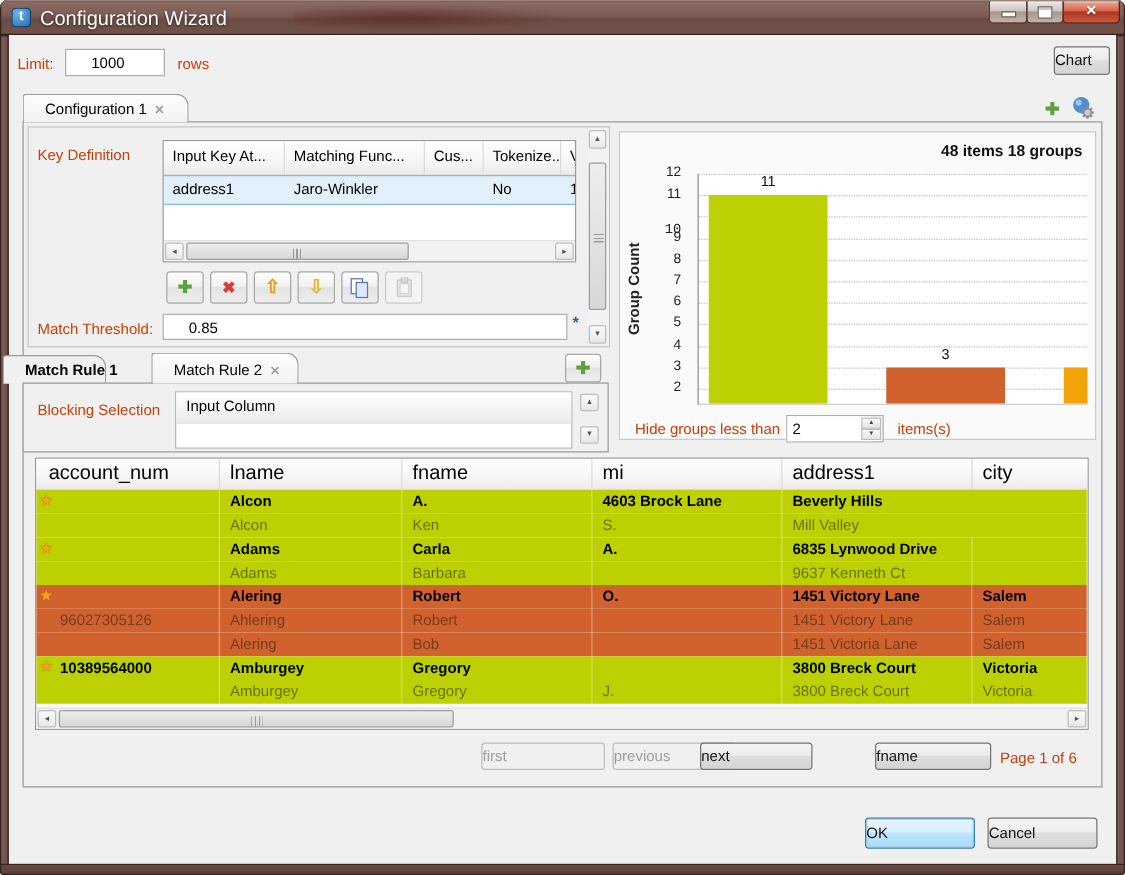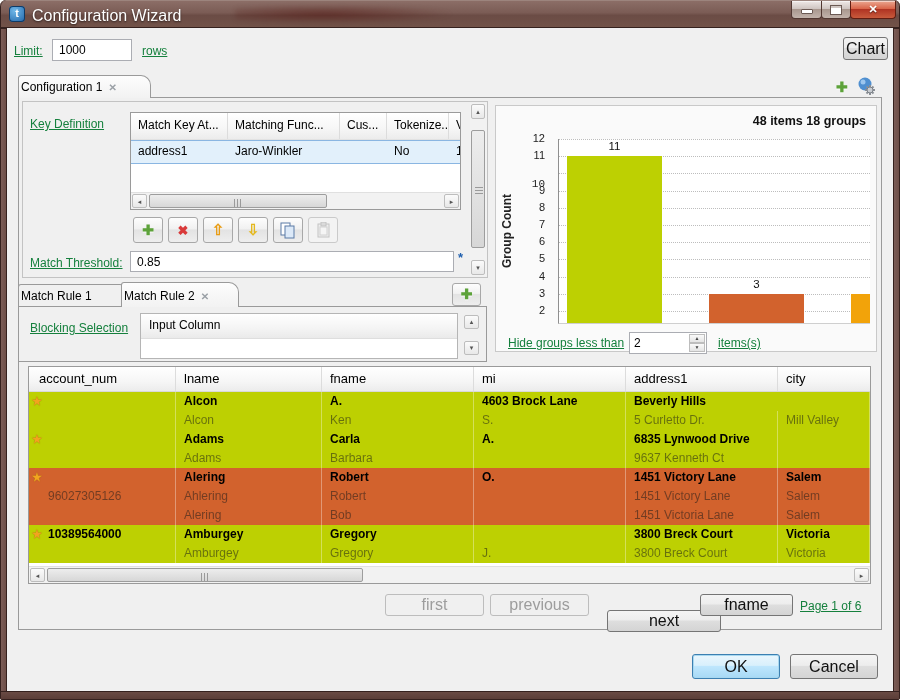--- a/index.html
+++ b/index.html
@@ -23,34 +23,34 @@
   .winbtn.close{left:850px;width:44px;background:linear-gradient(180deg,#eba791,#d9654a 45%,#b03423 50%,#c85a3c);
           border-color:#611d12;color:#fff;font-size:11px;font-weight:bold;text-align:center;line-height:16px;
           text-shadow:0 1px 1px rgba(0,0,0,.5);}
   .glyph-min{position:absolute;left:9px;bottom:4px;width:10px;height:3px;background:#fff;border:1px solid #6b5a54;border-radius:1px;}
   .glyph-max{position:absolute;left:8px;top:4px;width:10px;height:8px;border:1px solid #6b5a54;background:#fff;box-shadow:0 2px 0 #cfc5c1 inset;}
   .frame{position:absolute;background:linear-gradient(90deg,#7e605a,#6b4c45);box-shadow:0 0 0 1px #35211e inset;}
   .frame.l{left:0;top:28px;width:7px;height:664px;}
   .frame.r{left:893px;top:28px;width:7px;height:664px;}
   .frame.b{left:0;top:691px;width:900px;height:9px;background:linear-gradient(180deg,#6b4c45,#593c36);}
   
-  .lbl{position:absolute;font-size:12px;color:#15803d;white-space:nowrap;text-decoration:underline;}
-  .tinput{position:absolute;background:#fff;border:1px solid #abadb3;font-size:12px;padding:0 6px;
+  .lbl{position:absolute;font-size:12px;color:#c2410c;white-space:nowrap;}
+  .tinput{position:absolute;background:#fff;border:1px solid #abadb3;font-size:12px;padding:0 20px;
           font-family:"Liberation Sans",sans-serif;box-sizing:border-box;}
-  .btn{position:absolute;box-sizing:border-box;border:1px solid #757575;border-radius:3px;font-size:16px;color:#111;
-       background:linear-gradient(180deg,#f4f4f4,#ededed 45%,#dedede 50%,#d4d4d4);text-align:center;}
+  .btn{position:absolute;box-sizing:border-box;border:1px solid #757575;border-radius:3px;font-size:12px;color:#111;
+       background:linear-gradient(180deg,#f4f4f4,#ededed 45%,#dedede 50%,#d4d4d4);text-align:left;}
   .btn.flat-disabled{background:#f0f0f0;border-color:#bdbdbd;color:#9d9d9d;}
   .iconbtn{position:absolute;width:30px;height:26px;border:1px solid #a8a8a8;border-radius:3px;box-sizing:border-box;
        background:linear-gradient(180deg,#fdfdfd,#f1f1f1 45%,#e3e3e3 50%,#eeeeee);text-align:center;line-height:23px;}
   .iconbtn.disabled{background:#f3f3f3;border-color:#cacaca;}
   .iconbtn.disabled svg{opacity:.45;}
   .groupbox{position:absolute;border:1px solid #9a9a9a;background:#f0f0f0;box-sizing:border-box;}
   
   .tab{position:absolute;box-sizing:border-box;border:1px solid #9a9a9a;border-bottom:none;
-       border-radius:3px 10px 0 0;font-size:12px;padding:4px 8px 0 2px;white-space:nowrap;z-index:3;}
+       border-radius:3px 10px 0 0;font-size:12px;padding:4px 8px 0 17px;white-space:nowrap;z-index:3;}
   .tab.active{background:linear-gradient(180deg,#fdfdfd,#f2f2f2);}
   .tab.inactive{background:#f0f0f0;z-index:1;}
   .tab-close{color:#9aa0a6;font-weight:bold;font-size:10px;margin-left:6px;}
   
   .sb{position:absolute;background:#f2f2f2;box-sizing:border-box;}
   .sb-btn{position:absolute;box-sizing:border-box;border:1px solid #bdbdbd;border-radius:2px;
           background:linear-gradient(180deg,#fbfbfb,#e8e8e8);color:#555;font-size:7px;text-align:center;}
   .sb-thumb{position:absolute;box-sizing:border-box;border:1px solid #9d9d9d;border-radius:2px;
           background:linear-gradient(180deg,#ededed,#d7d7d7);}
   .grip-h{position:absolute;left:50%;top:4px;width:9px;height:8px;margin-left:-4px;
@@ -82,21 +82,21 @@
   
   .spinner{position:absolute;width:78px;height:22px;border:1px solid #abadb3;background:#fff;box-sizing:border-box;}
   .spinner input{position:absolute;left:0;top:0;width:58px;height:20px;border:none;font-size:12px;padding:0 4px;
                  font-family:"Liberation Sans",sans-serif;outline:none;}
   .spin-btn{position:absolute;right:1px;width:16px;height:9px;box-sizing:border-box;border:1px solid #bdbdbd;
             background:linear-gradient(180deg,#fafafa,#e4e4e4);font-size:5px;color:#444;text-align:center;line-height:7px;}
   
   #results{position:absolute;left:28px;top:366px;width:843px;height:218px;border:1px solid #9a9a9a;
            background:#fff;box-sizing:border-box;overflow:hidden;}
   .r-head{display:flex;height:24px;background:linear-gradient(180deg,#ffffff,#f6f6f6 60%,#ececec);border-bottom:1px solid #d9d9d9;}
-  .r-hc{box-sizing:border-box;border-right:1px solid #dcdcdc;font-size:13px;line-height:23px;padding-left:8px;}
+  .r-hc{box-sizing:border-box;border-right:1px solid #dcdcdc;font-size:16px;line-height:23px;padding-left:8px;}
   .rrow{display:flex;height:19px;}
   .rcell{box-sizing:border-box;font-size:12px;line-height:19px;padding-left:8px;white-space:nowrap;overflow:hidden;
          border-right:1px solid rgba(255,255,255,.35);}
   .cw0{width:147px;padding-left:3px;display:flex;}
   .cw1{width:146px;}.cw2{width:152px;}.cw3{width:152px;}.cw4{width:152px;}.cw5{flex:1;}
   .row-green{background:#bdd002;}
   .row-orange{background:#d2622d;}
   .lead .rcell{font-weight:bold;color:#000;}
   .dim .rcell{color:rgba(25,25,25,.52);}
   .star{width:14px;font-size:11px;line-height:18px;color:#f2a41f;text-shadow:0 0 1px #96660e;visibility:hidden;}
@@ -152,21 +152,21 @@
   </svg>
 
   <div class="groupbox" style="left:18px;top:97px;width:864px;height:533px;z-index:2;"></div>
 
   <div class="groupbox" style="left:22px;top:101px;width:466px;height:177px;border-color:#c3c3c3;z-index:3;"></div>
 
   <div class="lbl" style="left:30px;top:117px;z-index:4;">Key Definition</div>
 
   <div class="kd-table" style="z-index:4;">
     <div class="kd-head">
-      <div class="kd-hc kw0">Match Key At...</div>
+      <div class="kd-hc kw0">Input Key At...</div>
       <div class="kd-hc kw1">Matching Func...</div>
       <div class="kd-hc kw2">Cus...</div>
       <div class="kd-hc kw3">Tokenize...</div>
       <div class="kd-hc kw4" style="border-right:none;">V</div>
     </div>
     <div class="kd-row">
       <div class="kd-cell kw0">address1</div>
       <div class="kd-cell kw1">Jaro-Winkler</div>
       <div class="kd-cell kw2"></div>
       <div class="kd-cell kw3">No</div>
@@ -204,21 +204,21 @@
       <rect x="2" y="2" width="11" height="13" fill="#e9e9e9" stroke="#8a8a8a"></rect>
       <rect x="5" y="0" width="5" height="4" fill="#bdbdbd" stroke="#8a8a8a"></rect>
       <rect x="4" y="5" width="7" height="8" fill="#f8f8f8" stroke="#a9a9a9"></rect>
     </svg>
   </div>
 
   <div class="lbl" style="left:30px;top:256px;z-index:4;">Match Threshold:</div>
   <input class="tinput" style="left: 130px; top: 251px; width: 324px; height: 21px; z-index: 4;" value="0.85">
   <div class="req" style="left:458px;top:250px;z-index:4;">*</div>
 
-  <div class="tab inactive" style="left:18px;top:284px;width:112px;height:23px;z-index:3;">
+  <div class="tab inactive" style="left:2px;top:284px;width:83px;height:23px;z-index:3;font-weight:bold;">
     <span>Match Rule 1</span>
   </div>
   <div class="tab active" style="left:121px;top:282px;width:118px;height:25px;padding-top:6px;z-index:4;">
     <span>Match Rule 2</span><span class="tab-close">✕</span>
   </div>
   <div class="iconbtn" style="left:452px;top:283px;width:29px;height:23px;line-height:20px;z-index:4;"><span class="plus-glyph">✚</span></div>
 
   <div class="groupbox" style="left:18px;top:306px;width:469px;height:56px;z-index:3;"></div>
   <div class="lbl" style="left:30px;top:321px;z-index:4;">Blocking Selection</div>
   <div style="position:absolute;left:140px;top:313px;width:318px;height:46px;border:1px solid #b5b5b5;background:#fff;box-sizing:border-box;z-index:4;">
@@ -293,21 +293,20 @@
     <div class="rcell cw5 cell-text">Beverly Hills</div>
   </div>
         <div class="rrow row-green dim">
     <div class="rcell cw0">
             <span class="star">★</span>
             <span class="c0text cell-text"></span>
           </div>
     <div class="rcell cw1 cell-text">Alcon</div>
     <div class="rcell cw2 cell-text">Ken</div>
     <div class="rcell cw3 cell-text">S.</div>
-    <div class="rcell cw4 cell-text">5 Curletto Dr.</div>
     <div class="rcell cw5 cell-text">Mill Valley</div>
   </div>
         <div class="rrow row-green lead">
     <div class="rcell cw0">
             <span class="star" style="visibility: visible;">★</span>
             <span class="c0text cell-text"></span>
           </div>
     <div class="rcell cw1 cell-text">Adams</div>
     <div class="rcell cw2 cell-text">Carla</div>
     <div class="rcell cw3 cell-text">A.</div>
@@ -385,21 +384,21 @@
       <div class="sb-btn" style="left:1px;top:1px;width:15px;height:14px;line-height:13px;">◂</div>
       <div class="sb-thumb" style="left:18px;top:1px;width:316px;height:14px;">
           <span class="grip-h"></span>
         </div>
       <div class="sb-btn" style="right:1px;top:1px;width:15px;height:14px;line-height:13px;">▸</div>
     </div>
   </div>
 
   <div class="btn flat-disabled" style="left:385px;top:594px;width:99px;height:22px;line-height:20px;z-index:3;">first</div>
   <div class="btn flat-disabled" style="left:490px;top:594px;width:99px;height:22px;line-height:20px;z-index:3;">previous</div>
-  <div class="btn" style="left:607px;top:594px;width:114px;height:22px;line-height:20px;z-index:3;margin-top:16px;">next</div>
+  <div class="btn" style="left:560px;top:594px;width:90px;height:22px;line-height:20px;z-index:3;">next</div>
   <div class="btn" style="left:700px;top:594px;width:93px;height:22px;line-height:20px;z-index:3;">fname</div>
   <div class="lbl" style="left:800px;top:599px;z-index:3;">Page 1 of 6</div>
 
   <div class="btn" style="left:692px;top:654px;width:88px;height:25px;line-height:23px;border-color:#3c7fb1;
        background:linear-gradient(180deg,#eaf6fd,#d9f0fc 45%,#bee6fd 50%,#a7d9f5);box-shadow:0 0 0 1px #a8d8f0 inset;">OK</div>
   <div class="btn" style="left:790px;top:654px;width:88px;height:25px;line-height:23px;">Cancel</div>
 
 </div>
 
 </body></html>

